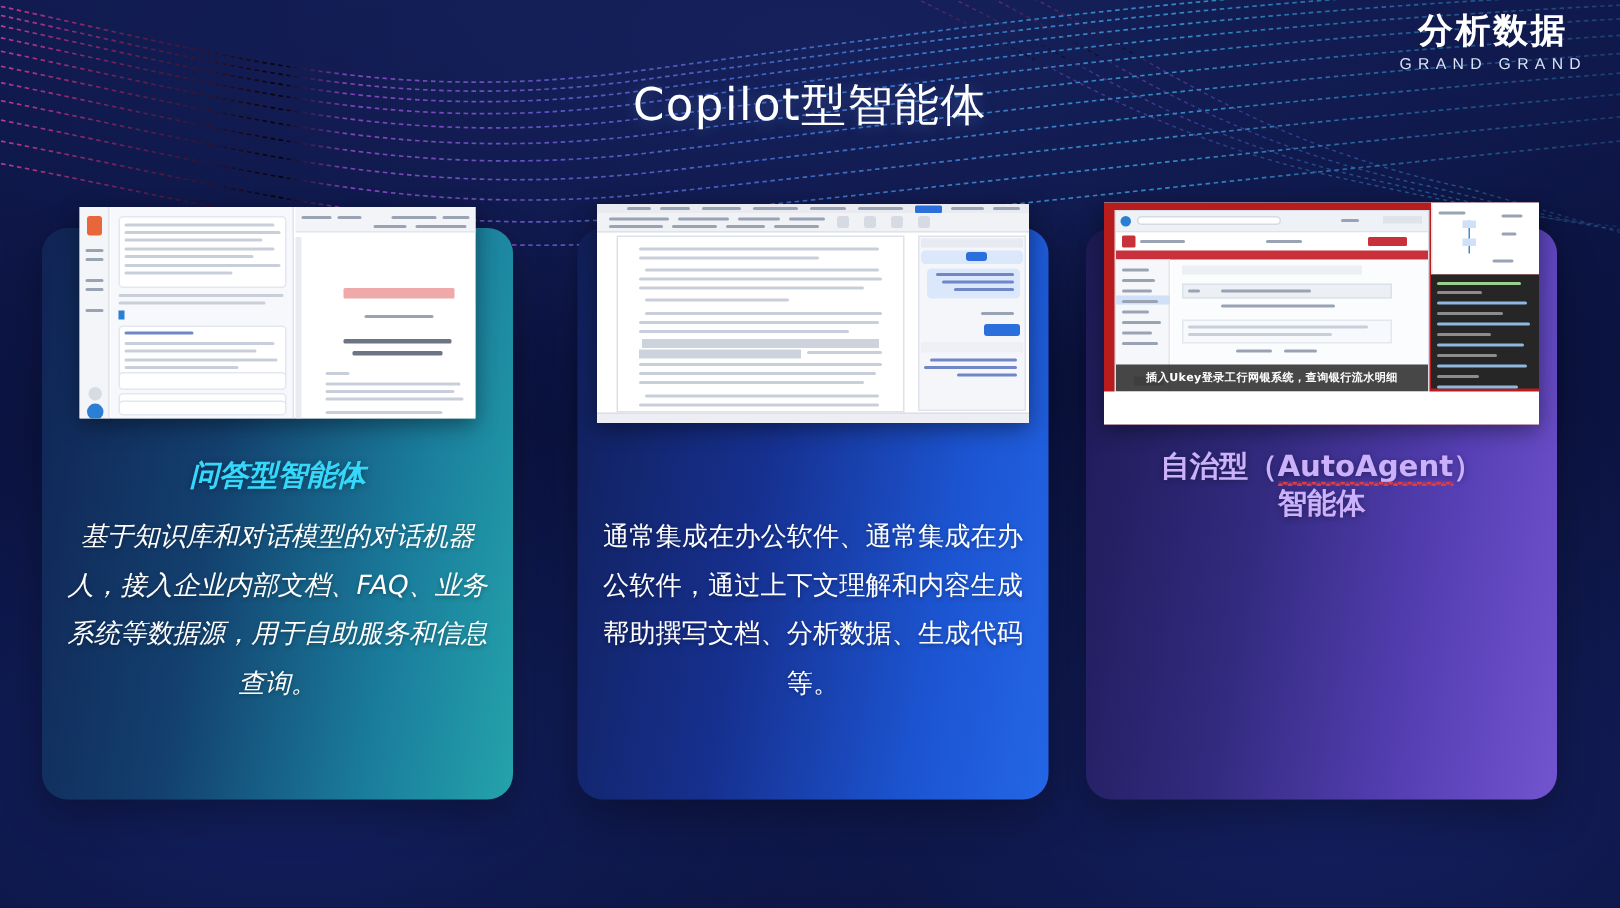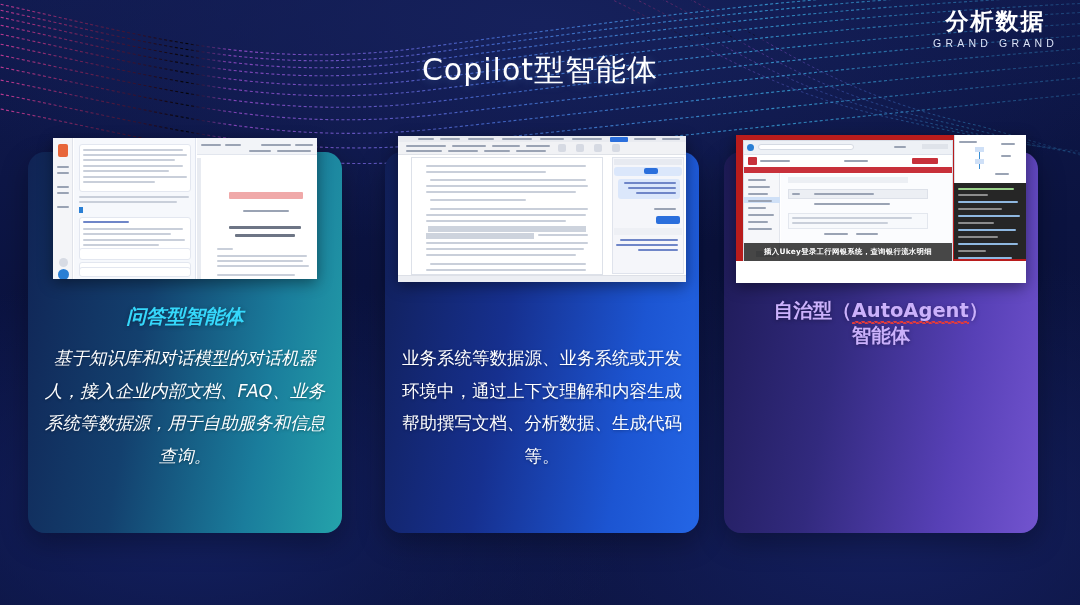--- a/index.html
+++ b/index.html
@@ -309,21 +309,21 @@
         <div class="s2-btn" style="right:6px;top:80px;width:24px;height:8px;"></div>
         <div class="blk" style="right:4px;top:92px;width:68px;height:7px;background:#eef0f5;"></div>
         <div class="ln b" style="right:8px;top:103px;width:58px;"></div>
         <div class="ln b" style="right:8px;top:108px;width:62px;"></div>
         <div class="ln b" style="right:8px;top:113px;width:40px;"></div>
 
         <div class="s2-status"></div>
       </div>
     </div>
 
-    <div class="card-body">业务系统等数据源、业务系统或开发环境中，通过上下文理解和内容生成帮助撰写文档、分析数据、生成代码等。</div>
+    <div class="card-body">通常集成在办公软件、通常集成在办公软件，通过上下文理解和内容生成帮助撰写文档、分析数据、生成代码等。</div>
   </div>
 
   <div class="card card-3">
     <div class="shot">
       <div class="fs" style="background:#b91c1c;">
         <div class="s3-browser">
           <div class="s3-chrome"></div>
           <div class="blk" style="left:3px;top:3px;width:7px;height:7px;border-radius:50%;background:#2a7fd4;"></div>
           <div class="blk" style="left:14px;top:3px;width:96px;height:6px;border-radius:3px;background:#ffffff;border:1px solid #d5dae3;"></div>
           <div class="ln d" style="left:150px;top:5px;width:12px;"></div>

